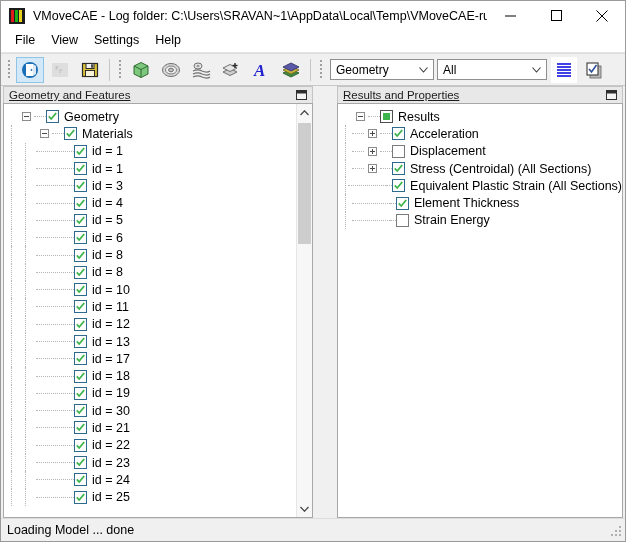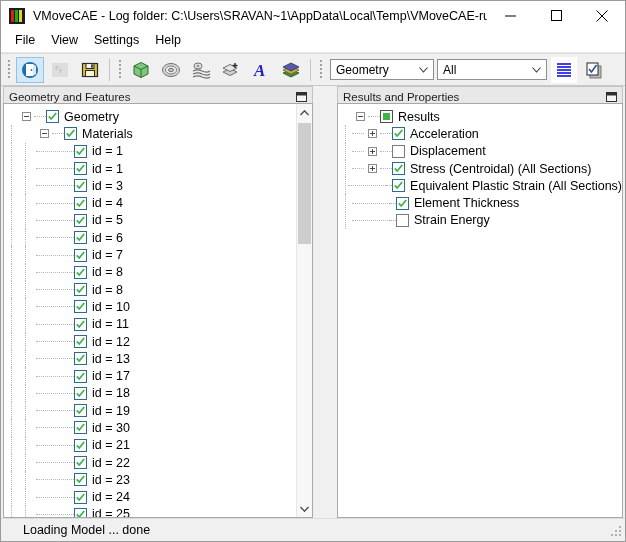--- a/index.html
+++ b/index.html
@@ -194,25 +194,26 @@
   #panel-left { width: 310px; }
   #panel-splitter { width: 4px; }
   #panel-right { flex: 1; padding-left: 20px; }
   .panel-header {
     height: 17px;
     min-height: 17px;
     background: #e8e8e8;
     border: 1px solid #c4c4c4;
     border-bottom: none;
     display: flex;
-    align-items: flex-end;
+    align-items: center;
     padding: 0 3px 0 5px;
     box-sizing: border-box;
     font-size: 11.5px;
     color: #1c1c1c;
+    text-decoration: underline;
   }
   .panel-header .ph-title { flex: 1; white-space: nowrap; overflow: hidden; }
   .panel-header .ph-btn {
     width: 15px; height: 13px;
     display: flex; align-items: center; justify-content: center;
   }
   .panel-body {
     flex: 1;
     background: #ffffff;
     border: 1px solid #a8a8a8;
@@ -341,21 +342,21 @@
     min-height: 22px;
     background: #f0f0f0;
     border-top: 1px solid #dcdcdc;
     display: flex;
     align-items: center;
     position: relative;
   }
   #status-text {
     font-size: 12.5px;
     color: #000000;
-    padding-left: 22px;
+    padding-left: 6px;
     flex: 1;
     white-space: nowrap;
   }
   #resize-grip {
     width: 14px; height: 14px;
     margin-right: 3px;
     position: relative;
   }
   #resize-grip span {
     position: absolute;
@@ -660,31 +661,20 @@
               </div>
               <div class="tnode">
                 <span class="tind l0 guide"></span>
                 <span class="tind l1 guide"></span>
                 <span class="dash xlong"></span>
                 <span class="cbx">
                   <svg width="9" height="9" viewBox="0 0 9 9">
                     <path d="M0.8 4.4 L3.2 7 L8.2 1" fill="none" stroke="#3cb44b" stroke-width="1.8"></path>
                   </svg>
                 </span>
-                <span class="tlabel">id = 7</span>
-              </div>
-              <div class="tnode">
-                <span class="tind l0 guide"></span>
-                <span class="tind l1 guide"></span>
-                <span class="dash xlong"></span>
-                <span class="cbx">
-                  <svg width="9" height="9" viewBox="0 0 9 9">
-                    <path d="M0.8 4.4 L3.2 7 L8.2 1" fill="none" stroke="#3cb44b" stroke-width="1.8"></path>
-                  </svg>
-                </span>
                 <span class="tlabel">id = 8</span>
               </div>
               <div class="tnode">
                 <span class="tind l0 guide"></span>
                 <span class="tind l1 guide"></span>
                 <span class="dash xlong"></span>
                 <span class="cbx">
                   <svg width="9" height="9" viewBox="0 0 9 9">
                     <path d="M0.8 4.4 L3.2 7 L8.2 1" fill="none" stroke="#3cb44b" stroke-width="1.8"></path>
                   </svg>

